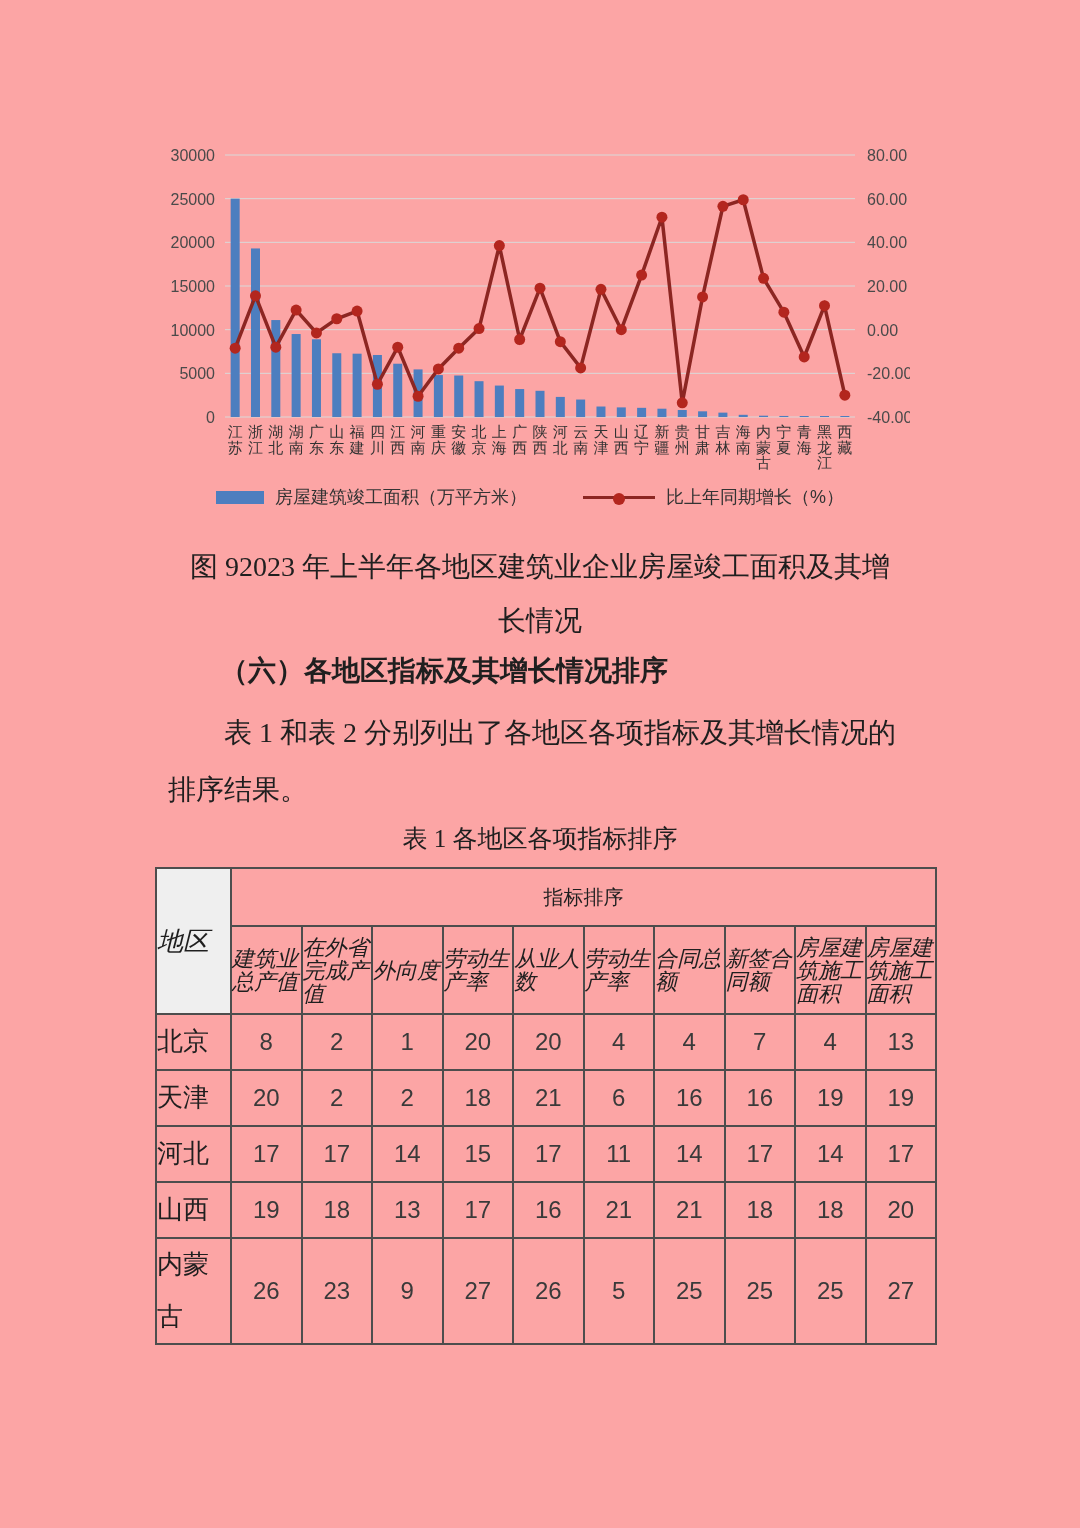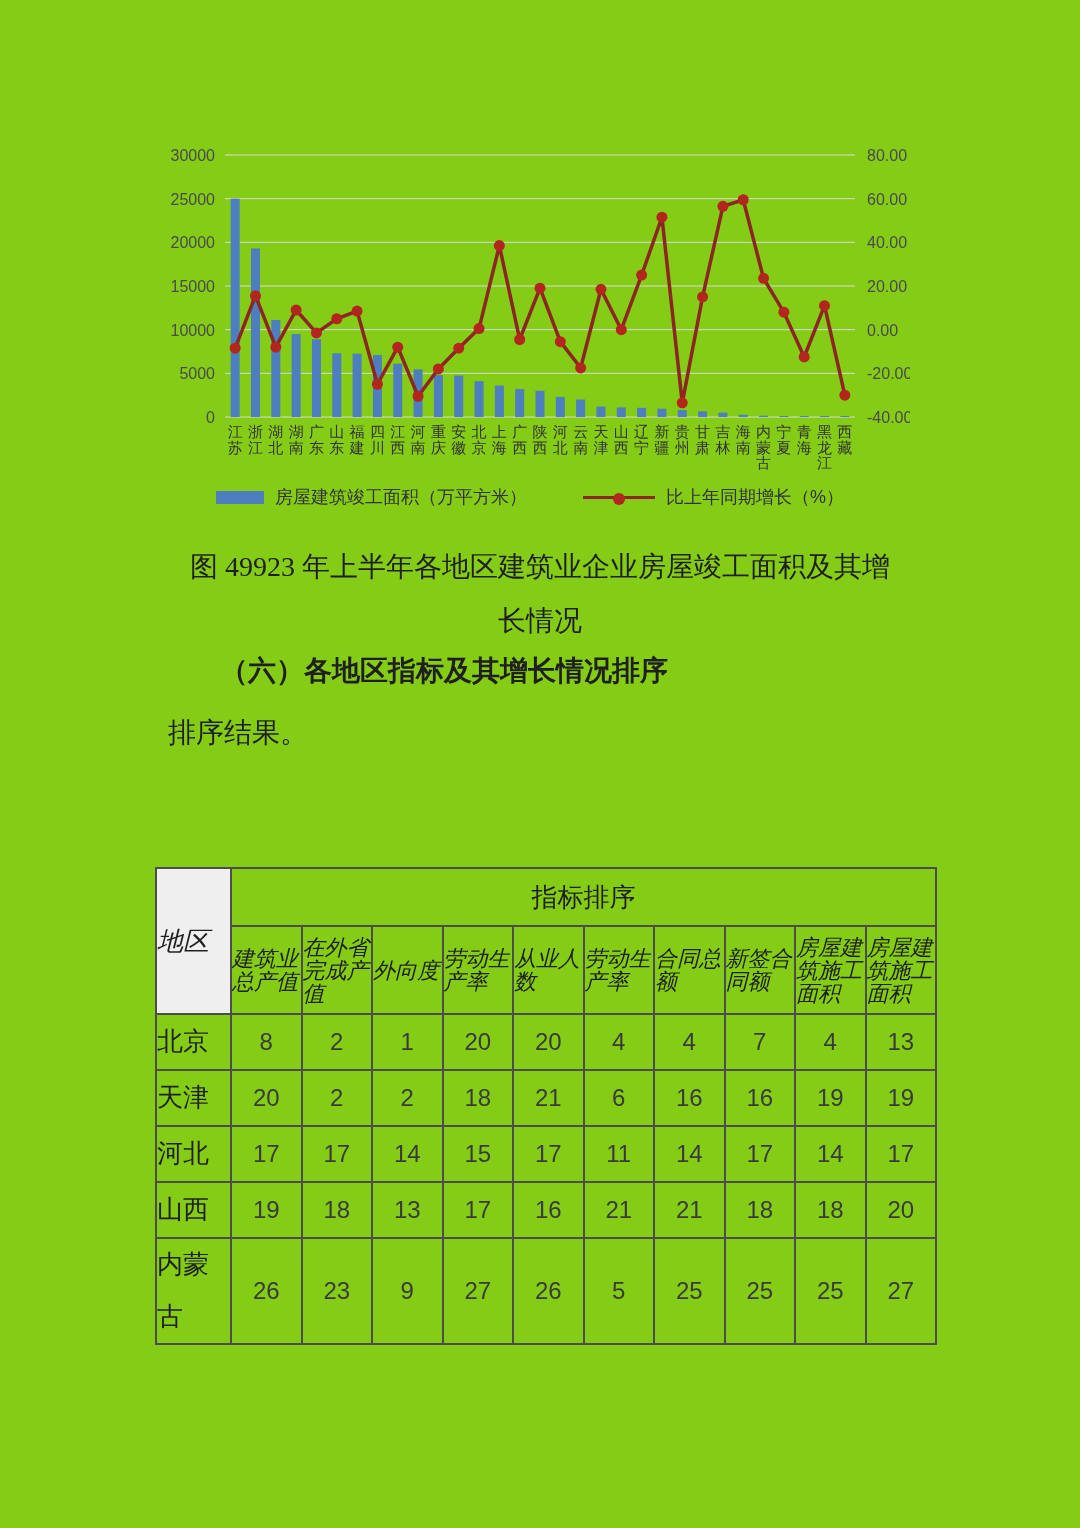--- a/index.html
+++ b/index.html
@@ -1,17 +1,17 @@
 <!DOCTYPE html>
 <html><head>
 <meta charset="utf-8">
 <style>
   html,body{margin:0;padding:0;background:#fff;}
   .page{
-    position:relative;width:1080px;height:1528px;margin:0 auto;background:#84cc16;
+    position:relative;width:1080px;height:1528px;margin:0 auto;background:#fca5a5;
     font-family:"Liberation Serif", serif;color:#1f1f1f;overflow:hidden;
   }
   
   .chart-figure{position:absolute;left:150px;top:133px;width:760px;height:385px;}
   .chart-figure svg{display:block;}
   .tick-label{font-family:"Liberation Sans", sans-serif;font-size:16px;fill:#4a4a4a;}
   .legend{display:flex;justify-content:center;align-items:center;gap:56px;margin-top:4px;
     font-family:"Liberation Sans", sans-serif;font-size:18px;color:#333;}
   .legend-item{display:flex;align-items:center;gap:11px;}
   .sw-bar{display:inline-block;width:48px;height:13px;}
@@ -25,21 +25,21 @@
     padding-left:52px;box-sizing:border-box;}
   .paragraph{position:absolute;left:168px;top:704px;width:748px;font-size:28px;line-height:57px;}
   .paragraph .l1{text-indent:56px;}
   .table-title{position:absolute;left:84px;top:822px;width:912px;text-align:center;font-size:25px;}
   
   .rank-table{position:absolute;left:155px;top:867px;width:780px;border-collapse:collapse;
     table-layout:fixed;}
   .rank-table th,.rank-table td{border:2px solid #4d4d4d;padding:0;vertical-align:middle;
     font-weight:normal;}
   .corner-h{background:#efefef;font-size:26px;text-align:left;padding-left:14px;font-style:italic;}
-  .group-h{font-size:26px;text-align:center;height:56px;}
+  .group-h{font-size:20px;text-align:center;height:56px;}
   .col-h{font-size:22px;line-height:23px;text-align:left;padding:6px 8px;word-break:break-all;
     height:88px;box-sizing:border-box;font-style:italic;}
   .region{font-size:26px;line-height:52px;text-align:left;padding-left:14px;word-break:break-all;}
   .num{font-family:"Liberation Sans", sans-serif;font-size:24px;color:#3a3a3a;text-align:center;
     line-height:52px;}
   .rank-table tbody tr{height:56px;}
 </style>
 </head>
 <body>
 
@@ -171,30 +171,32 @@
       <span class="legend-item">
         <span class="sw-line" id="sw-line" style="border-top-color: rgb(140, 38, 34);">
             <i class="dot" id="sw-dot" style="background: rgb(179, 38, 30);"></i>
           </span>
         <span>比上年同期增长（%）</span>
       </span>
     </div>
   </figure>
 
   <div class="caption">
-    <div>图 49923 年上半年各地区建筑业企业房屋竣工面积及其增</div>
+    <div>图 92023 年上半年各地区建筑业企业房屋竣工面积及其增</div>
     <div>长情况</div>
   </div>
 
   <div class="section-heading">（六）各地区指标及其增长情况排序</div>
 
   <div class="paragraph">
+    <div class="l1">表 1 和表 2 分别列出了各地区各项指标及其增长情况的</div>
     <div class="l2">排序结果。</div>
   </div>
 
+  <div class="table-title">表 1 各地区各项指标排序</div>
 
   <table class="rank-table">
     <colgroup id="cols">
         <col style="width: 75px;">
         <col style="width: 70.5px;">
         <col style="width: 70.5px;">
         <col style="width: 70.5px;">
         <col style="width: 70.5px;">
         <col style="width: 70.5px;">
         <col style="width: 70.5px;">

